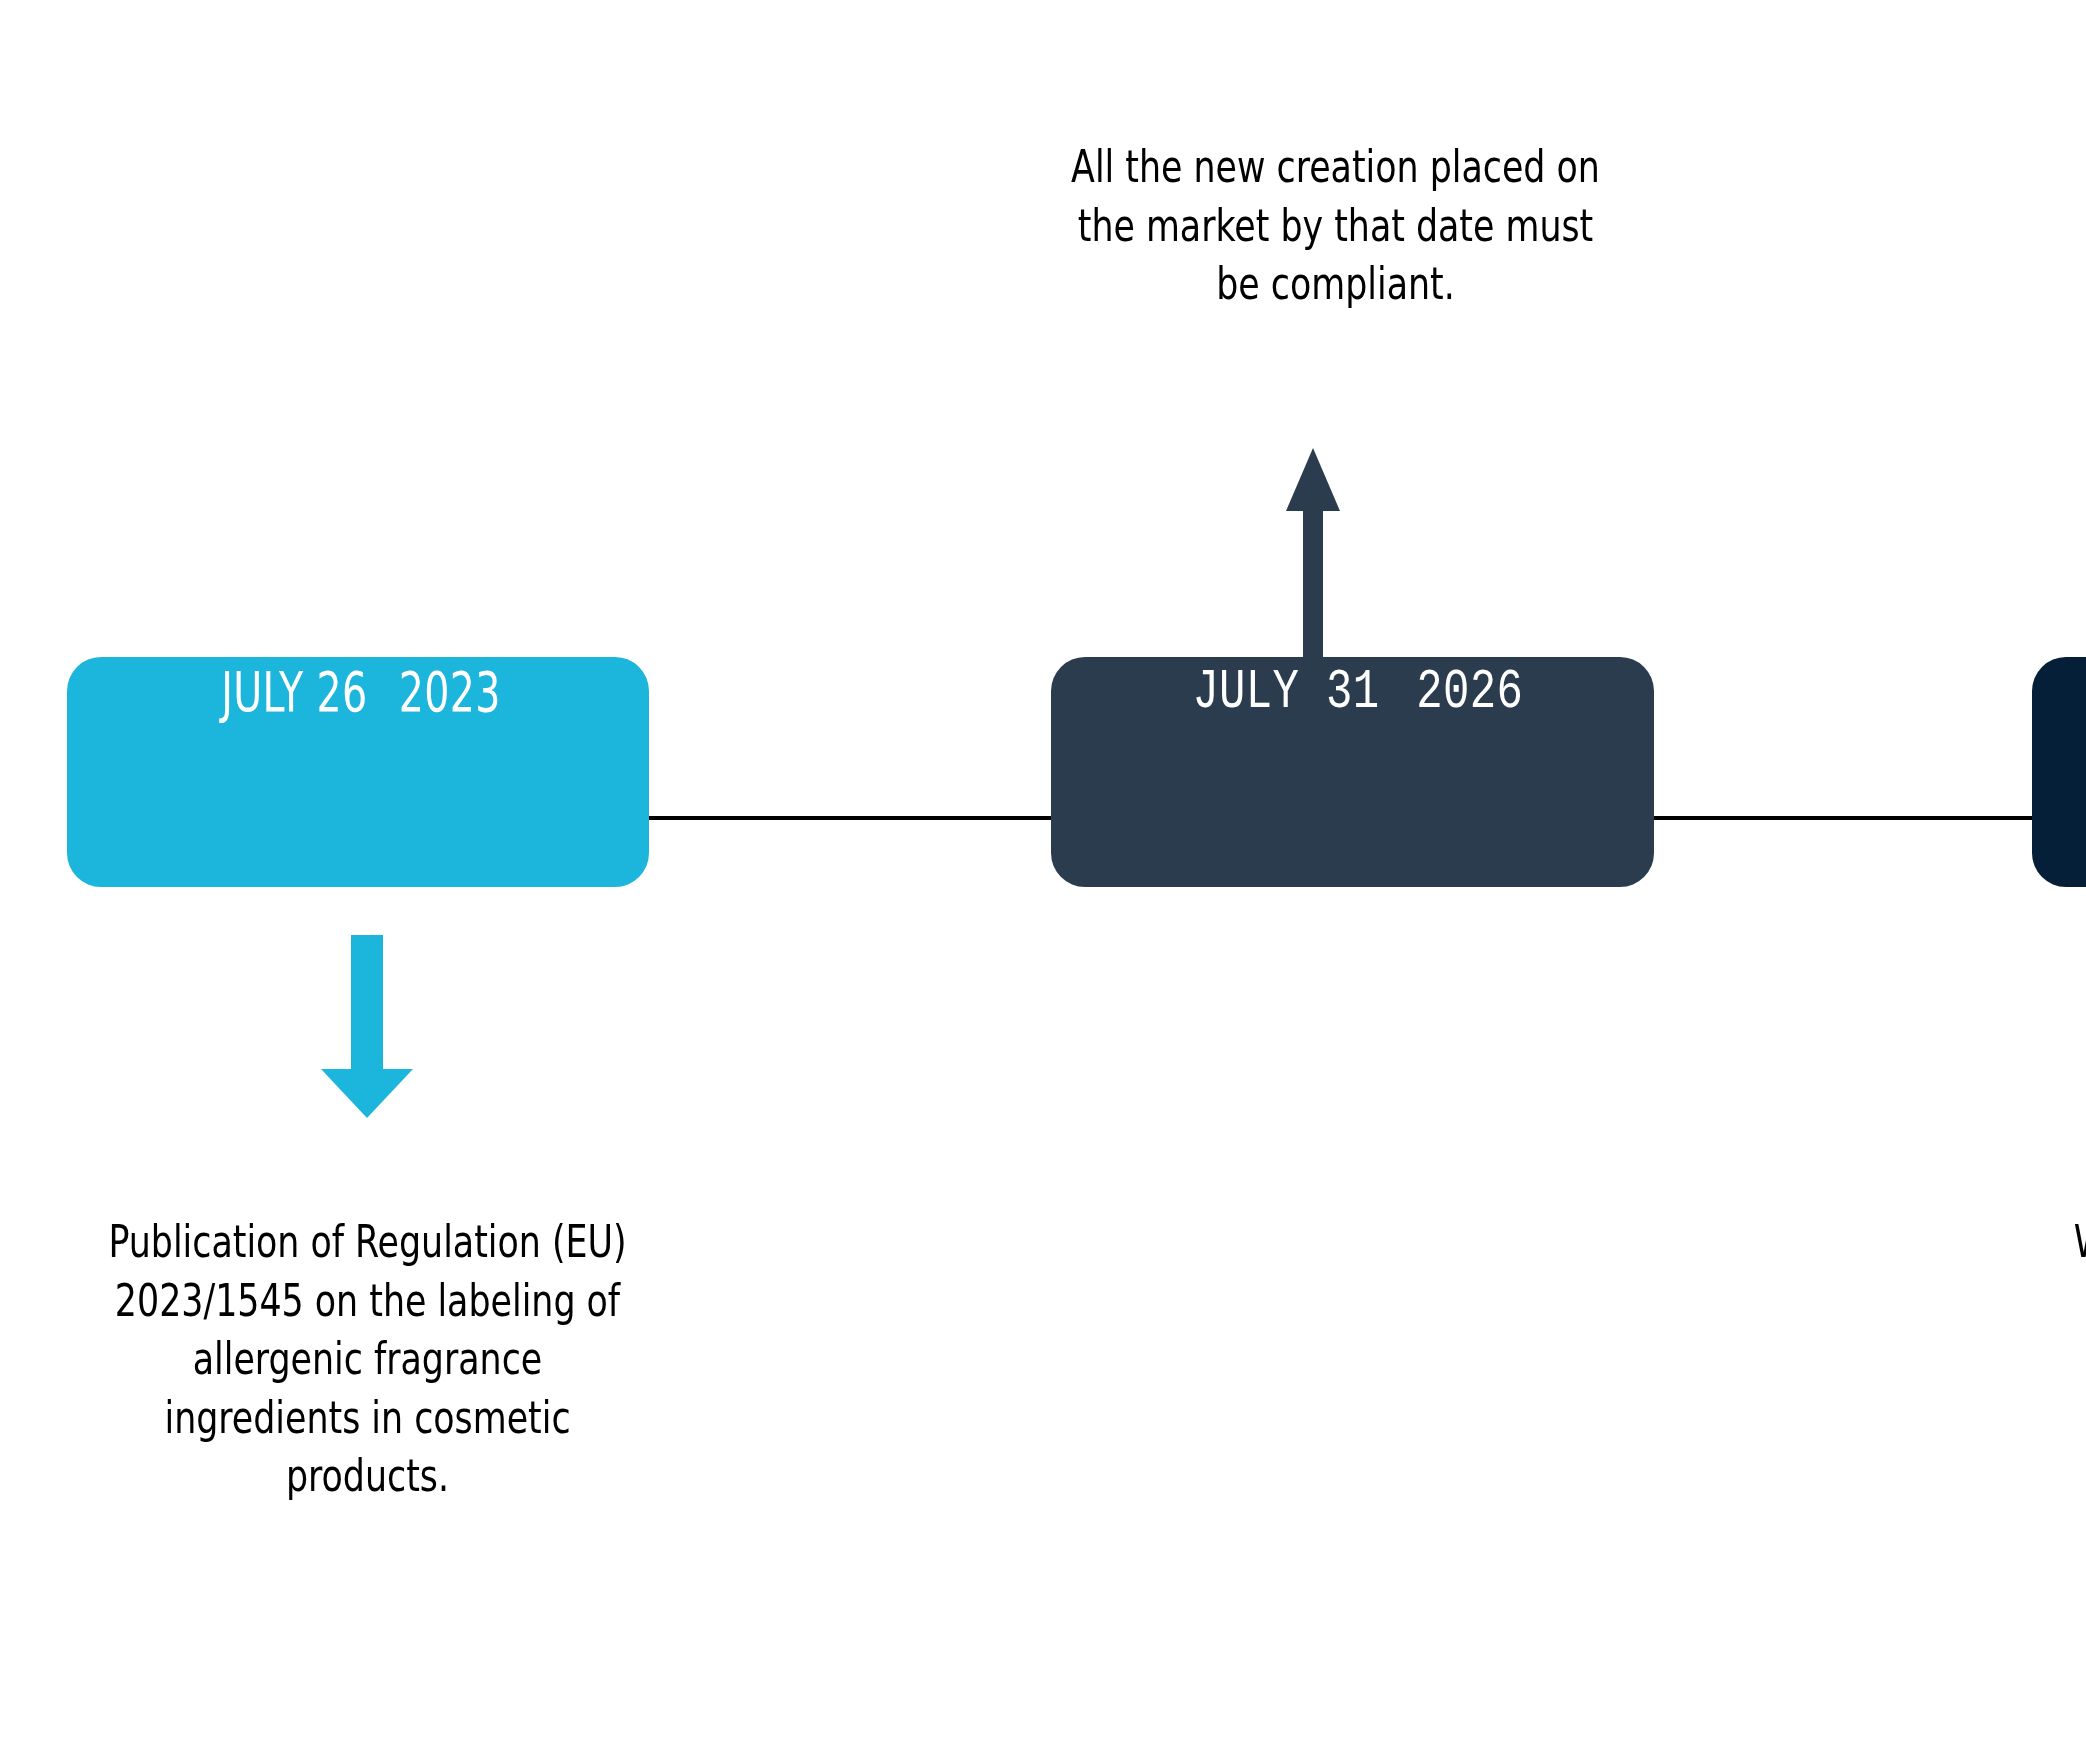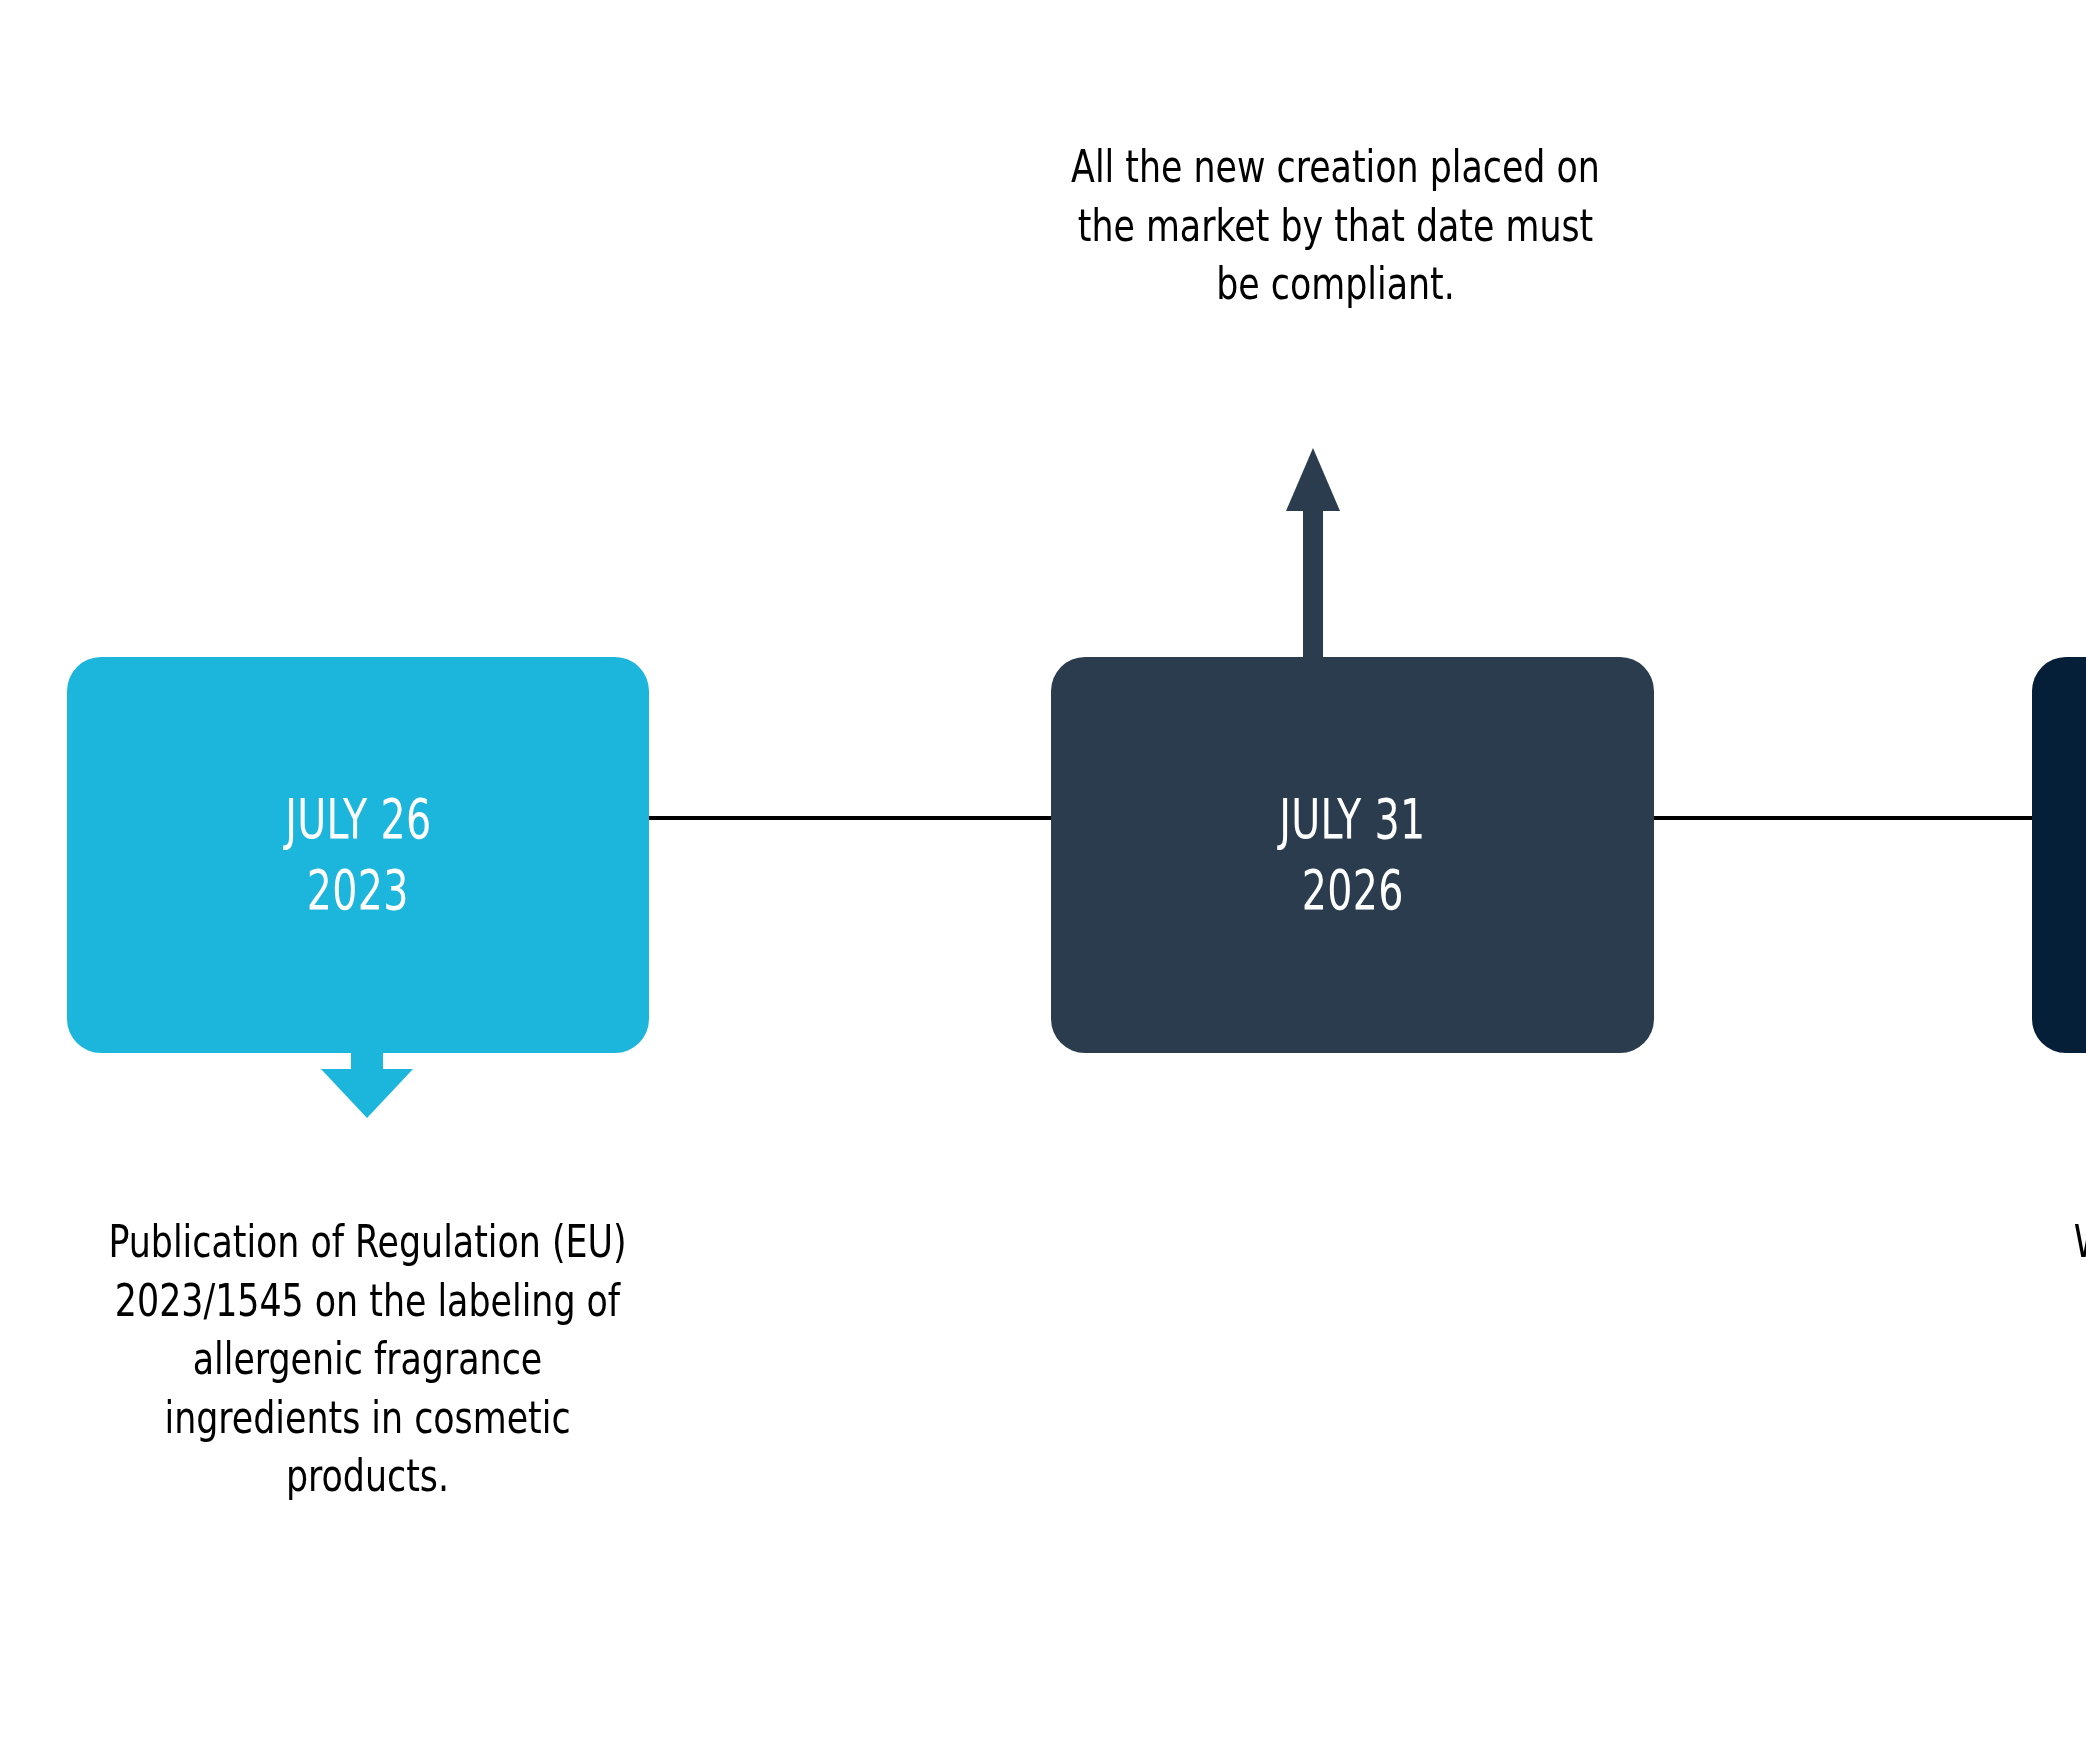--- a/index.html
+++ b/index.html
@@ -26,41 +26,41 @@
     background: #000000;
     height: 3.8px;
   }
   #rail-left  { left: 618px;  top: 816px; width: 467px; }
   #rail-right { left: 1624px;  top: 816px; width: 438px; }
 
   
   .card {
     position: absolute;
     top: 657px;
-    height: 396px;
+    height: 230px;
     border-radius: 34px;
     display: flex;
-    flex-direction: column;
-    align-items: center;
+    flex-direction: row;
+    align-items: flex-start;
     justify-content: center;
     color: #ffffff;
     letter-spacing: 0.4px;
     z-index: 3;
   }
   .card .line {
     display: block;
     font-size: 55px;
     line-height: 1.30;
     font-weight: 400;
     text-align: center;
     white-space: nowrap;
     transform: scaleX(0.80);
   }
   #card-0 { left: 67px;  width: 582px; background: #1CB5DB; }
-  #card-1 { left: 1051px; width: 603px; background: #2A3C4E; }
+  #card-1 { left: 1051px; width: 603px; background: #2A3C4E; font-family: Liberation Mono, monospace; }
   #card-2 { left: 2032px; width: 611px; background: #061F38; }
 
   
   .arrow {
     position: absolute;
     z-index: 2;
   }
   .arrow .shaft {
     position: absolute;
     left: 50%;

